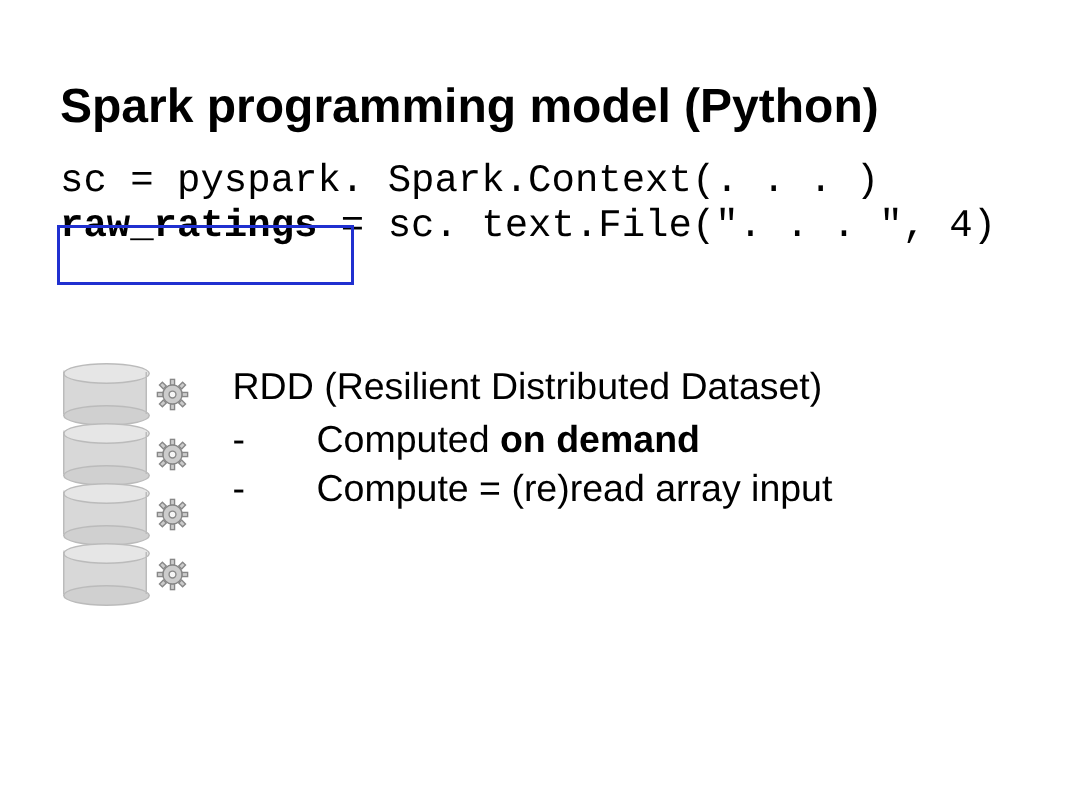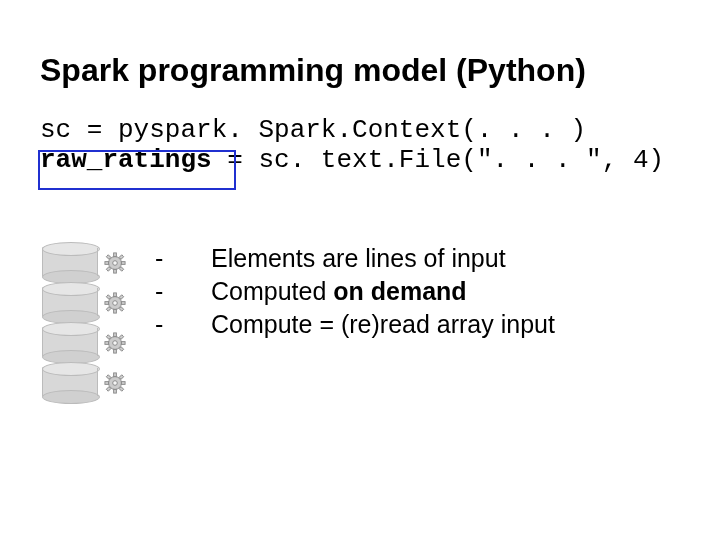--- a/index.html
+++ b/index.html
@@ -1,18 +1,18 @@
 <!DOCTYPE html>
 <html><head>
 <meta charset="utf-8">
 <style>
   html,body{margin:0;padding:0;width:720px;height:540px;background:#fff;font-family:Arial,Helvetica,sans-serif;color:#000}
   .slide{position:relative;width:720px;height:436px}
   .title{position:absolute;left:40px;top:52px;font-size:32px;font-weight:bold}
-  .code-block{position:absolute;left:40px;top:116px;font-family:"Courier New",Courier,monospace;font-size:26px;line-height:1.15;white-space:pre}
+  .code-block{position:absolute;left:40px;top:106px;font-family:"Courier New",Courier,monospace;font-size:26px;line-height:1.15;white-space:pre}
   .highlight-box{position:absolute;left:38px;top:150px;width:194px;height:36px;border:2px solid #2030d0}
   .diagram{position:absolute;left:42px;top:242px}
   .cyl{position:relative;width:56px;height:40px;margin-bottom:0}
   .cyl-body{position:absolute;left:0;top:5px;width:56px;height:30px;background:#d8d8d8}
   .cyl-top{position:absolute;left:0;top:0;width:56px;height:12px;border-radius:50%;background:#e6e6e6;border:1px solid #bbb}
   .cyl-bot{position:absolute;left:0;top:28px;width:56px;height:12px;border-radius:50%;background:#d0d0d0;border:1px solid #bbb}
   .cyl-side-l{position:absolute;left:0;top:6px;width:1px;height:28px;background:#bbb}
   .cyl-side-r{position:absolute;right:0;top:6px;width:1px;height:28px;background:#bbb}
   .gear{position:absolute;left:62px;top:10px}
   .bullets{position:absolute;left:155px;top:242px;font-size:25px;line-height:1.32}
@@ -112,18 +112,18 @@
             <rect x="3.5" y="3.5" width="3" height="4" transform="rotate(-45 5 5.5)"></rect>
             <rect x="17.5" y="3.5" width="3" height="4" transform="rotate(45 19 5.5)"></rect>
             <rect x="3.5" y="16.5" width="3" height="4" transform="rotate(45 5 18.5)"></rect>
             <rect x="17.5" y="16.5" width="3" height="4" transform="rotate(-45 19 18.5)"></rect>
           </g>
         </svg>
   </div>
 </div>
 
 <div class="bullets">
-  <p class="b-item"><span class="dash">-</span><span>Elements are lines of input</span></p>
+  <p class="b-head">RDD (Resilient Distributed Dataset)</p>
   <p class="b-item"><span class="dash">-</span><span>Computed </span><b>on demand</b></p>
   <p class="b-item"><span class="dash">-</span><span>Compute = (re)read array input</span></p>
 </div>
 
 </div>
 
 </body></html>

